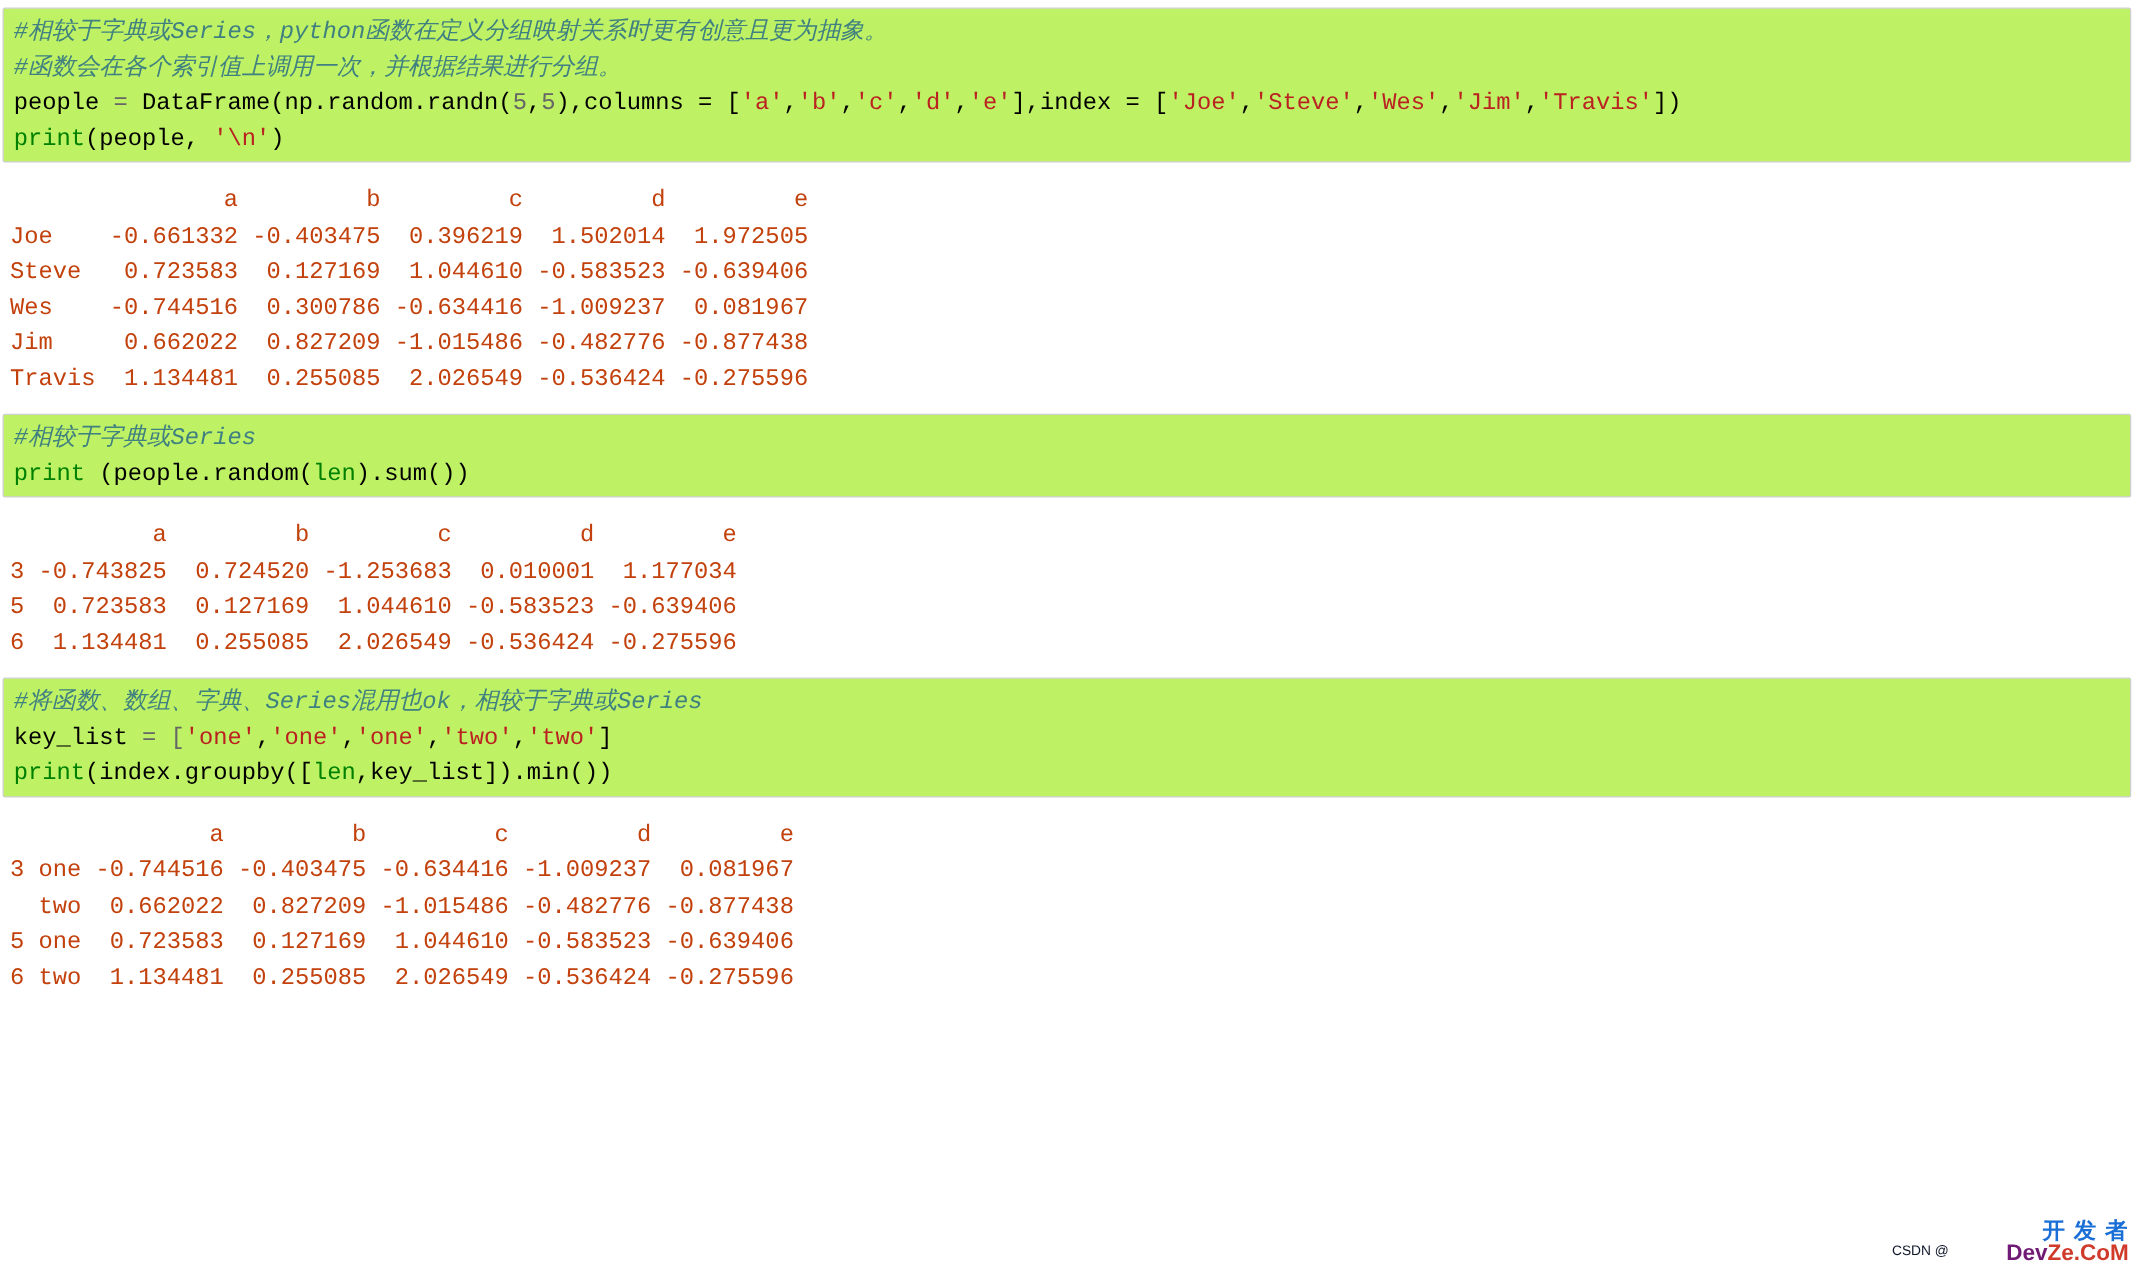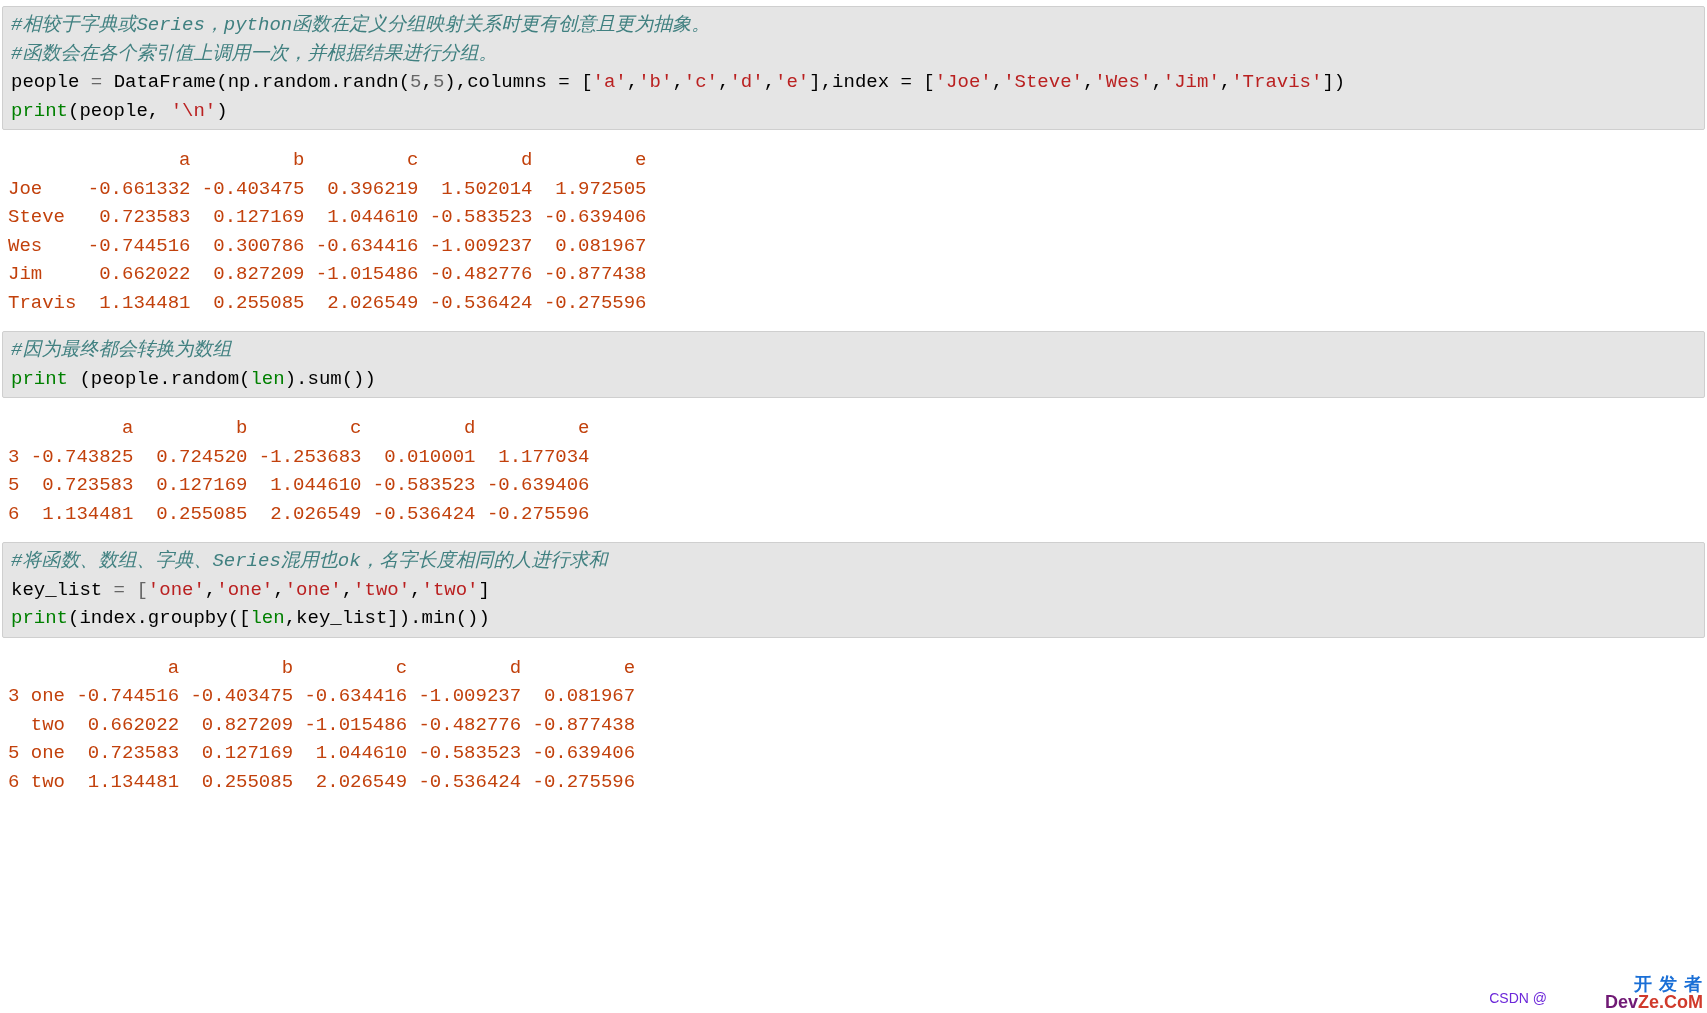--- a/index.html
+++ b/index.html
@@ -6,21 +6,21 @@
     margin: 0;
     padding: 0;
     font-family: "Courier New", Consolas, monospace;
     font-size: 19px;
     line-height: 1.5;
     background: #ffffff;
     color: #000000;
   }
   .codecell {
     border: 1px solid #cfcfcf;
-    background: #e5e5e5;
+    background: #bef264;
     border-radius: 2px;
     padding: 4px 8px 4px 8px;
     margin: 6px 2px 6px 2px;
     white-space: pre;
     overflow-x: auto;
   }
   .output {
     white-space: pre;
     padding: 10px 8px 8px 8px;
     font-family: "Courier New", Consolas, monospace;
@@ -42,51 +42,51 @@
     font-size: 18px;
     line-height: 1.0;
     text-align: right;
     pointer-events: none;
   }
   .watermark-right .l1 { color: #1a6fd6; letter-spacing: 1px; }
   .watermark-right .l2a { color: #701a75; }
   .watermark-right .l2b { color: #d03a2b; margin-top: 43px; }
   .watermark-left {
     position: fixed;
-    right: 160px;
+    right: 148px;
     bottom: 4px;
     font-family: Arial, sans-serif;
-    font-size: 14px;
-    color: #6d28d9;
+    font-size: 11px;
+    color: #0f172a;
     pointer-events: none;
   }
 </style>
 </head>
 <body>
 
 <div class="codecell"><span class="c-comment">#相较于字典或Series，python函数在定义分组映射关系时更有创意且更为抽象。</span>
 <span class="c-comment">#函数会在各个索引值上调用一次，并根据结果进行分组。</span>
 <span><span class="c-ident">people</span><span class="c-op"> = </span><span class="c-ident">DataFrame</span><span class="c-ident">(np.random.randn(</span><span class="c-num">5</span><span class="c-punct">,</span><span class="c-num">5</span><span class="c-ident">),columns = [</span><span class="c-str">'a'</span><span class="c-punct">,</span><span class="c-str">'b'</span><span class="c-punct">,</span><span class="c-str">'c'</span><span class="c-punct">,</span><span class="c-str">'d'</span><span class="c-punct">,</span><span class="c-str">'e'</span><span class="c-ident">],index = [</span><span class="c-str">'Joe'</span><span class="c-punct">,</span><span class="c-str">'Steve'</span><span class="c-punct">,</span><span class="c-str">'Wes'</span><span class="c-punct">,</span><span class="c-str">'Jim'</span><span class="c-punct">,</span><span class="c-str">'Travis'</span><span class="c-ident">])</span></span>
 <span><span class="c-call">print</span><span class="c-ident">(people, </span><span class="c-str">'\n'</span><span class="c-ident">)</span></span></div>
 <div class="output">               a         b         c         d         e
 Joe    -0.661332 -0.403475  0.396219  1.502014  1.972505
 Steve   0.723583  0.127169  1.044610 -0.583523 -0.639406
 Wes    -0.744516  0.300786 -0.634416 -1.009237  0.081967
 Jim     0.662022  0.827209 -1.015486 -0.482776 -0.877438
 Travis  1.134481  0.255085  2.026549 -0.536424 -0.275596
 </div>
 
-<div class="codecell"><span class="c-comment">#因为最终都会转换为数组</span>
+<div class="codecell"><span class="c-comment">#相较于字典或Series</span>
 <span><span class="c-call">print</span><span class="c-ident"> (people.random(</span><span class="c-call">len</span><span class="c-ident">).sum())</span></span></div>
 <div class="output">          a         b         c         d         e
 3 -0.743825  0.724520 -1.253683  0.010001  1.177034
 5  0.723583  0.127169  1.044610 -0.583523 -0.639406
 6  1.134481  0.255085  2.026549 -0.536424 -0.275596</div>
 
-<div class="codecell"><span class="c-comment">#将函数、数组、字典、Series混用也ok，名字长度相同的人进行求和</span>
+<div class="codecell"><span class="c-comment">#将函数、数组、字典、Series混用也ok，相较于字典或Series</span>
 <span><span class="c-ident">key_list</span><span class="c-op"> = [</span><span class="c-str">'one'</span><span class="c-punct">,</span><span class="c-str">'one'</span><span class="c-punct">,</span><span class="c-str">'one'</span><span class="c-punct">,</span><span class="c-str">'two'</span><span class="c-punct">,</span><span class="c-str">'two'</span><span class="c-ident">]</span></span>
 <span><span class="c-call">print</span><span class="c-ident">(index.groupby([</span><span class="c-call">len</span><span class="c-ident">,key_list]).min())</span></span></div>
 <div class="output">              a         b         c         d         e
 3 one -0.744516 -0.403475 -0.634416 -1.009237  0.081967
   two  0.662022  0.827209 -1.015486 -0.482776 -0.877438
 5 one  0.723583  0.127169  1.044610 -0.583523 -0.639406
 6 two  1.134481  0.255085  2.026549 -0.536424 -0.275596</div>
 
 <div class="watermark-left">CSDN @</div>
 <div class="watermark-right">

